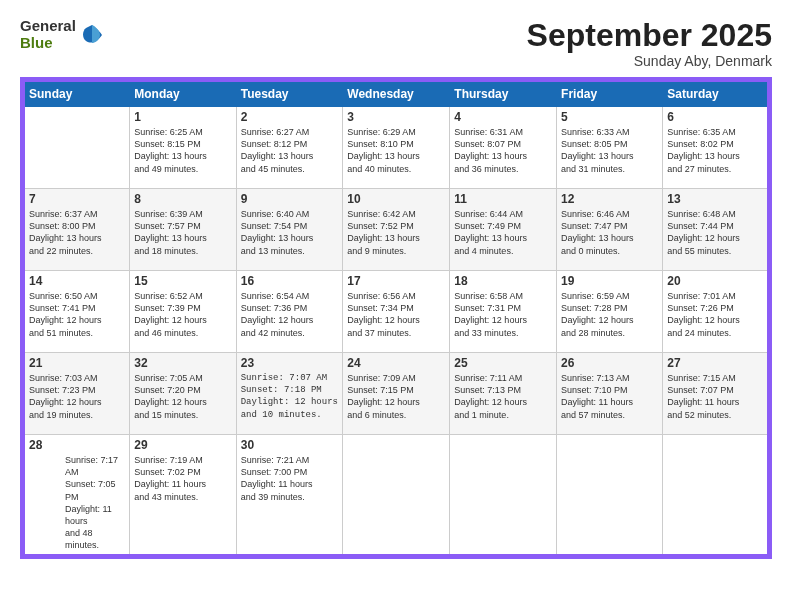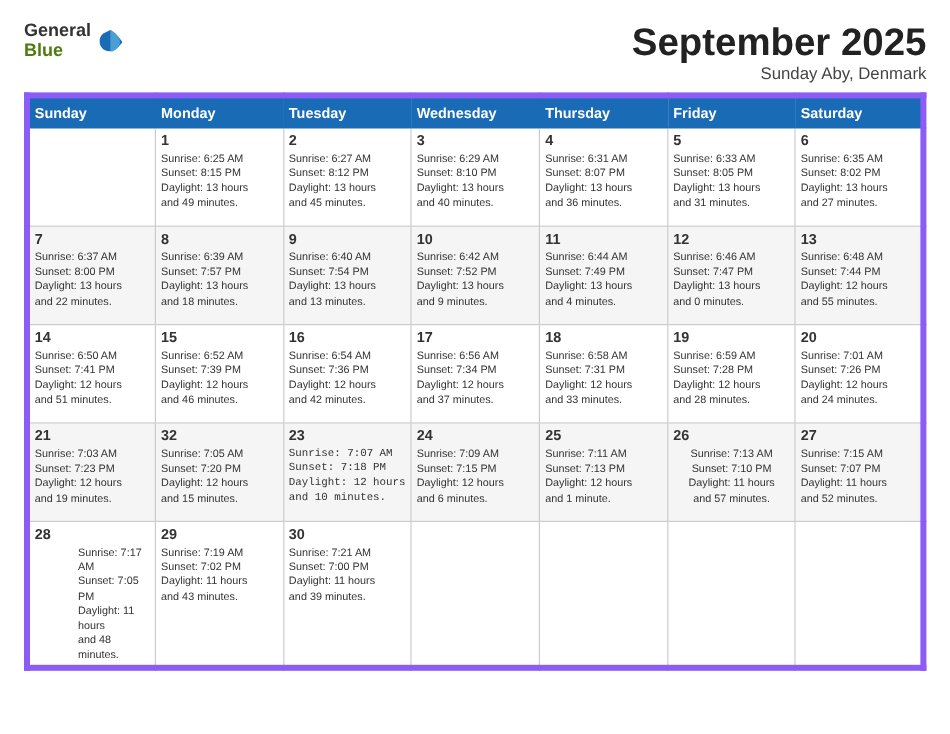--- a/index.html
+++ b/index.html
@@ -315,21 +315,21 @@
           </td>
           <td>
             <span class="day-number">25</span>
             <div class="day-info" style="white-space: pre-line;">Sunrise: 7:11 AM
 Sunset: 7:13 PM
 Daylight: 12 hours
 and 1 minute.</div>
           </td>
           <td>
             <span class="day-number">26</span>
-            <div class="day-info" style="white-space: pre-line; text-align: center;">Sunrise: 7:13 AM
+            <div class="day-info" style="white-space: pre-line;">Sunrise: 7:13 AM
 Sunset: 7:10 PM
 Daylight: 11 hours
 and 57 minutes.</div>
           </td>
           <td>
             <span class="day-number">27</span>
             <div class="day-info" style="white-space: pre-line;">Sunrise: 7:15 AM
 Sunset: 7:07 PM
 Daylight: 11 hours
 and 52 minutes.</div>

